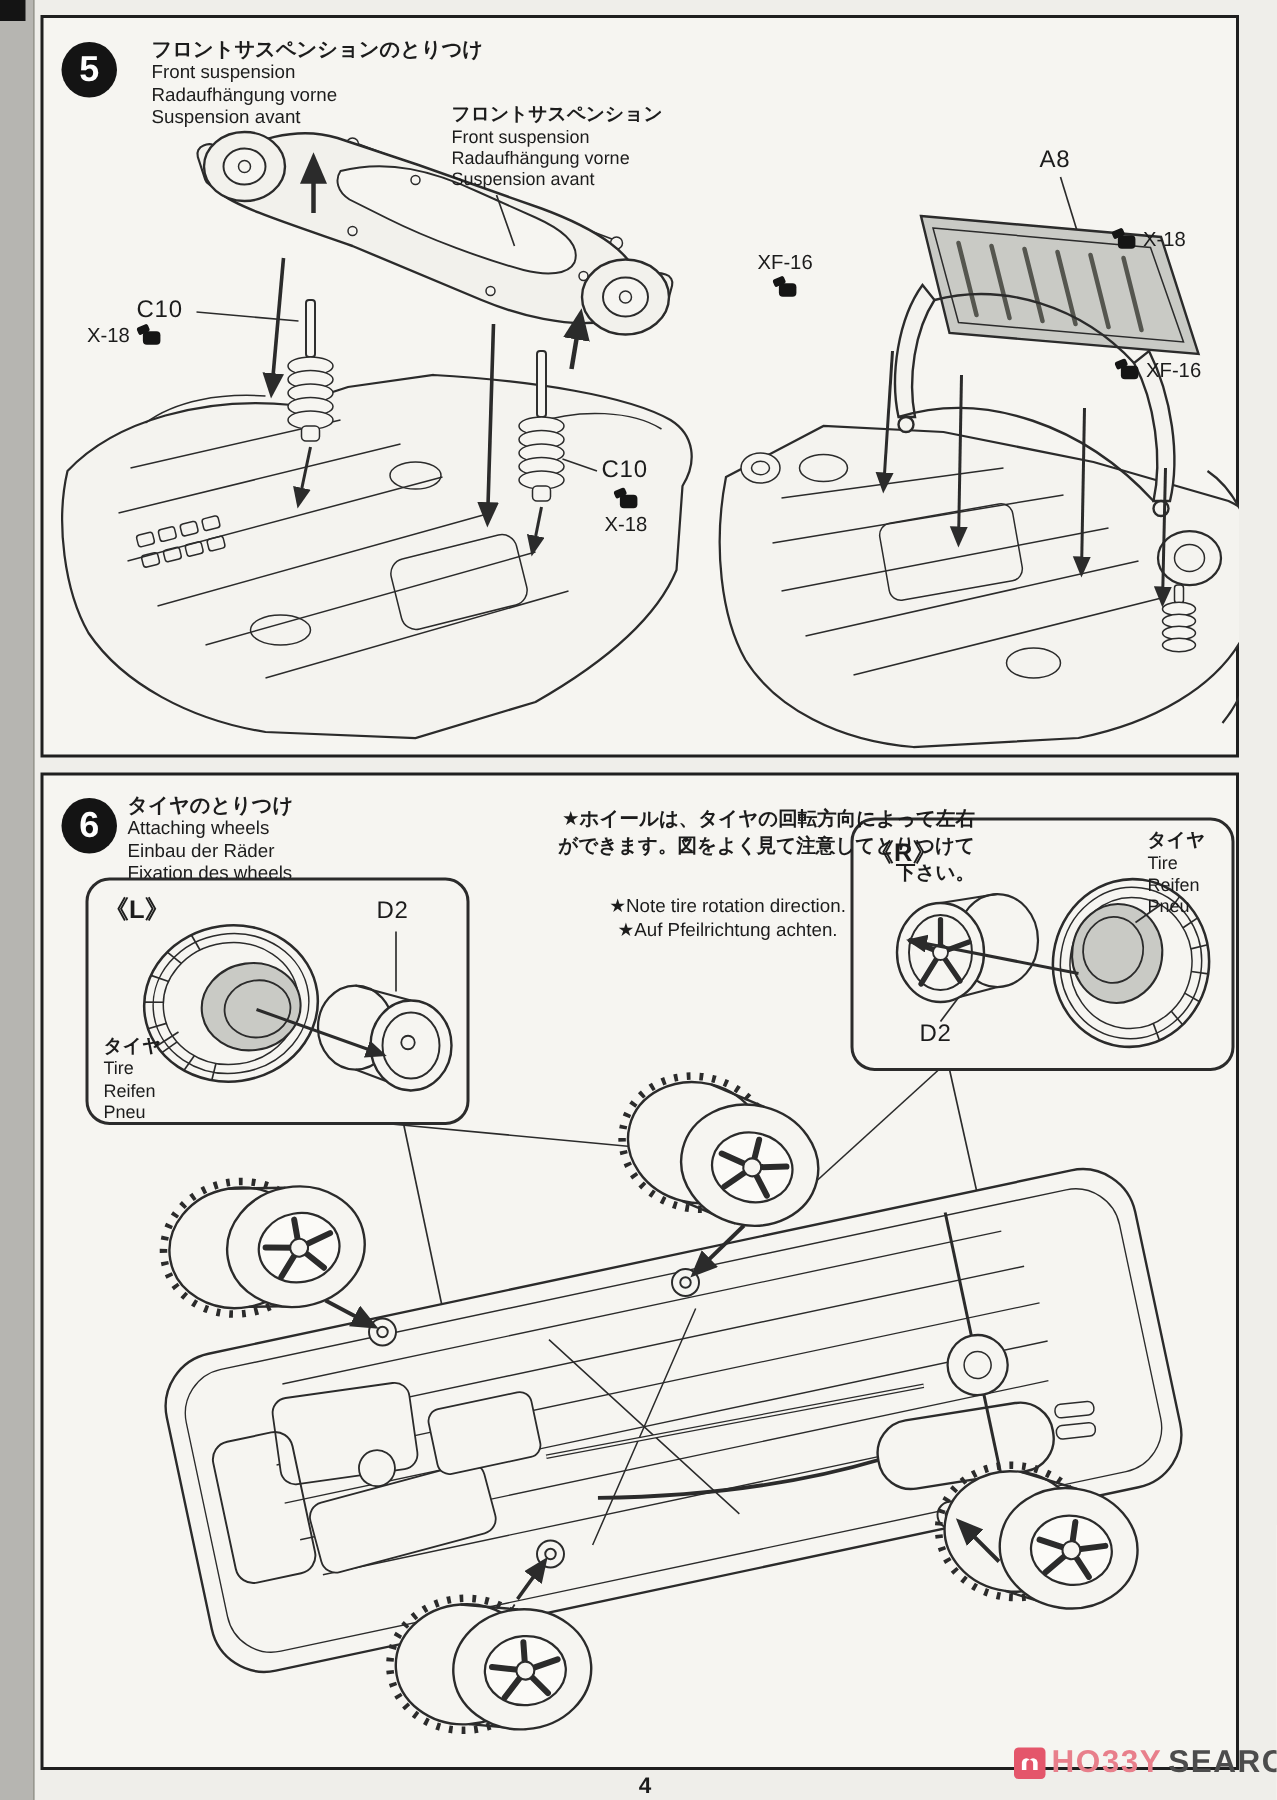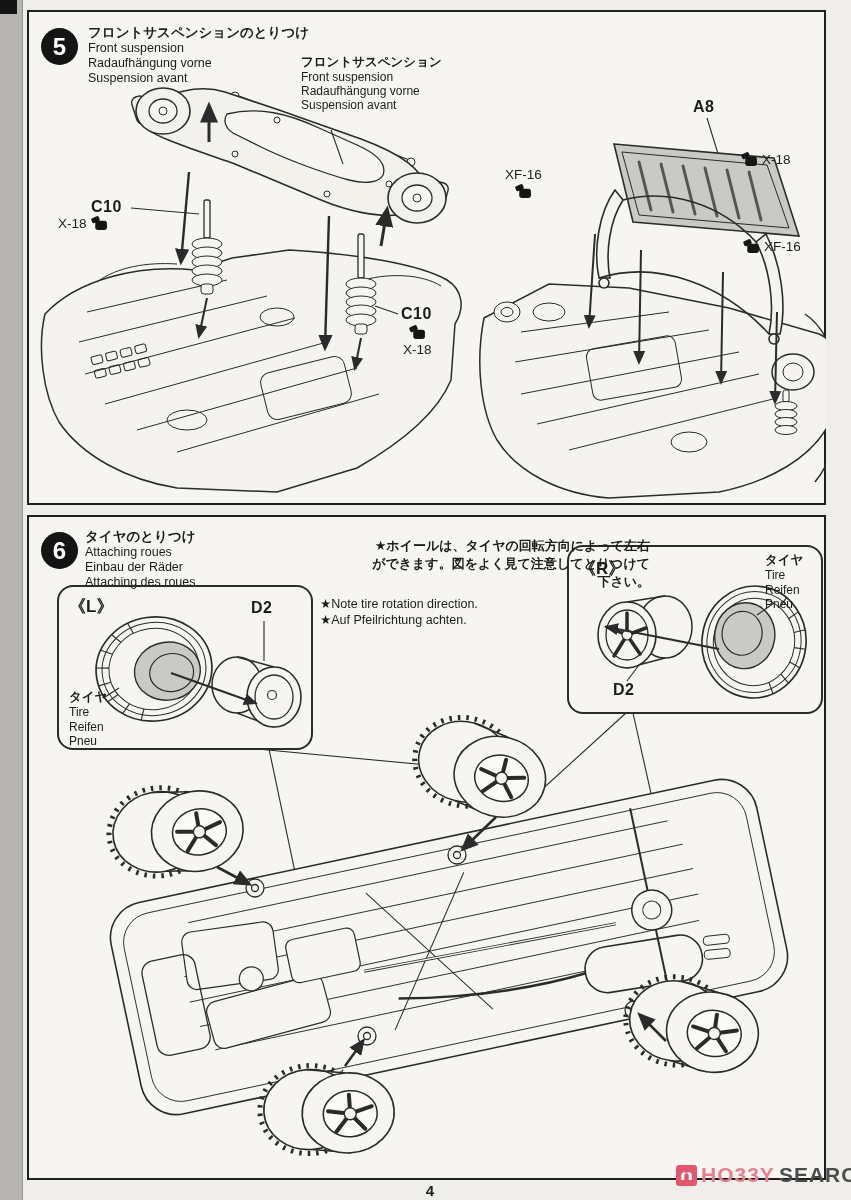--- a/index.html
+++ b/index.html
@@ -17,33 +17,33 @@
   .step-circle{
     position:absolute;width:37px;height:37px;border-radius:50%;background:#141414;color:#fff;
     font-size:24px;font-weight:bold;display:flex;align-items:center;justify-content:center;
   }
   .titles{position:absolute;}
   .titles .ja{font-weight:bold;font-size:13.5px;line-height:17px;}
   .titles .lat{font-size:12.5px;line-height:15px;}
   .callout{position:absolute;}
   .callout .ja{font-weight:bold;font-size:12.5px;line-height:15px;}
   .callout .lat{font-size:12px;line-height:14px;}
-  .lbl{position:absolute;font-weight:bold;font-size:16px;letter-spacing:.5px;white-space:nowrap;}
+  .lbl{position:absolute;font-weight:normal;font-size:16px;letter-spacing:.5px;white-space:nowrap;}
   .paintrow{position:absolute;display:flex;align-items:center;gap:4px;font-size:13.5px;white-space:nowrap;}
   .paintcol{position:absolute;display:flex;flex-direction:column;align-items:center;gap:2px;font-size:13.5px;white-space:nowrap;}
   .pj{display:block;}
   .roundbox{position:absolute;border:2px solid #2b2b2b;border-radius:16px;box-sizing:border-box;}
   .sideLbl{position:absolute;font-weight:bold;font-size:17px;}
   .tirelabels{position:absolute;}
   .tirelabels .ja{font-weight:bold;font-size:12.5px;line-height:15px;text-align:center;}
   .tirelabels .lat{font-size:12px;line-height:14.5px;}
   .notes{position:absolute;width:330px;}
   .notes .ja{font-weight:bold;font-size:13px;line-height:18px;text-align:right;}
   .notes .ja.indent{padding-left:14px;}
-  .notes .lat{font-size:12.5px;line-height:16px;}
+  .notes .lat{font-size:12.5px;line-height:16px;text-align:center;}
   .notes .gap{height:5px;}
   .pageno{position:absolute;left:400px;top:1182px;width:60px;text-align:center;font-weight:bold;font-size:15px;}
   .wm{position:absolute;left:676px;top:1163px;display:flex;align-items:center;gap:4px;}
   .wm .ico{width:21px;height:21px;background:#e4566b;border-radius:3px;display:flex;align-items:center;justify-content:center;}
   .wm .hobby{color:#e87f8b;font-weight:bold;font-size:21px;letter-spacing:1px;}
   .wm .search{color:#4c4c4c;font-weight:bold;font-size:21px;letter-spacing:1px;}
   svg.art{position:absolute;left:0;top:0;pointer-events:none;}
   .z2{z-index:2;}
 </style>
 </head>
@@ -227,28 +227,28 @@
     </g>
     <g stroke="#2b2b2b">
       <line x1="566" y1="222" x2="560" y2="314" stroke-width="2" marker-end="url(#ah)"></line>
       <line x1="612" y1="238" x2="610" y2="350" stroke-width="2" marker-end="url(#ah)"></line>
       <line x1="694" y1="260" x2="692" y2="370" stroke-width="2" marker-end="url(#ah)"></line>
       <line x1="748" y1="300" x2="746" y2="390" stroke-width="2" marker-end="url(#ah)"></line>
     </g>
   </svg>
 
   <div class="step-circle" style="left:12px;top:16px;">5</div>
-  <div class="titles" style="left:59px;top:12px;">
+  <div class="titles" style="left:72px;top:12px;">
     <div class="ja">フロントサスペンションのとりつけ</div>
     <div class="lat">Front suspension</div>
     <div class="lat">Radaufhängung vorne</div>
     <div class="lat">Suspension avant</div>
   </div>
 
-  <div class="callout z2" style="left:272px;top:43px;">
+  <div class="callout z2" style="left:272px;top:57px;">
     <div class="ja">フロントサスペンション</div>
     <div class="lat">Front suspension</div>
     <div class="lat">Radaufhängung vorne</div>
     <div class="lat">Suspension avant</div>
   </div>
 
   <div class="lbl z2" style="left:664px;top:86px;">A8</div>
 
   <div class="paintrow z2" style="left:712px;top:140px;">
     <svg class="pj" viewBox="0 0 16 14" width="17" height="15">
@@ -359,23 +359,23 @@
       <line x1="188" y1="350" x2="220" y2="367" stroke-width="2.6" marker-end="url(#ah)"></line>
       <line x1="637" y1="524" x2="611" y2="498" stroke-width="2.6" marker-end="url(#ah)"></line>
       <line x1="312" y1="556" x2="322" y2="540" stroke-width="1.2" stroke-dasharray="4,4"></line>
       <line x1="316" y1="549" x2="334" y2="524" stroke-width="2.4" marker-end="url(#ah)"></line>
     </g>
   </svg>
 
   <div class="step-circle" style="left:12px;top:15px;">6</div>
   <div class="titles" style="left:56px;top:11px;">
     <div class="ja">タイヤのとりつけ</div>
-    <div class="lat">Attaching roues</div>
+    <div class="lat">Attaching wheels</div>
     <div class="lat">Einbau der Räder</div>
-    <div class="lat">Attaching des roues</div>
+    <div class="lat">Fixation des wheels</div>
   </div>
 
   <div class="notes z2" style="left:291px;top:20px;">
     <div class="ja">★ホイールは、タイヤの回転方向によって左右</div>
     <div class="ja indent">ができます。図をよく見て注意してとりつけて</div>
     <div class="ja indent">下さい。</div>
     <div class="gap"></div>
     <div class="lat">★Note tire rotation direction.</div>
     <div class="lat">★Auf Pfeilrichtung achten.</div>
   </div>

